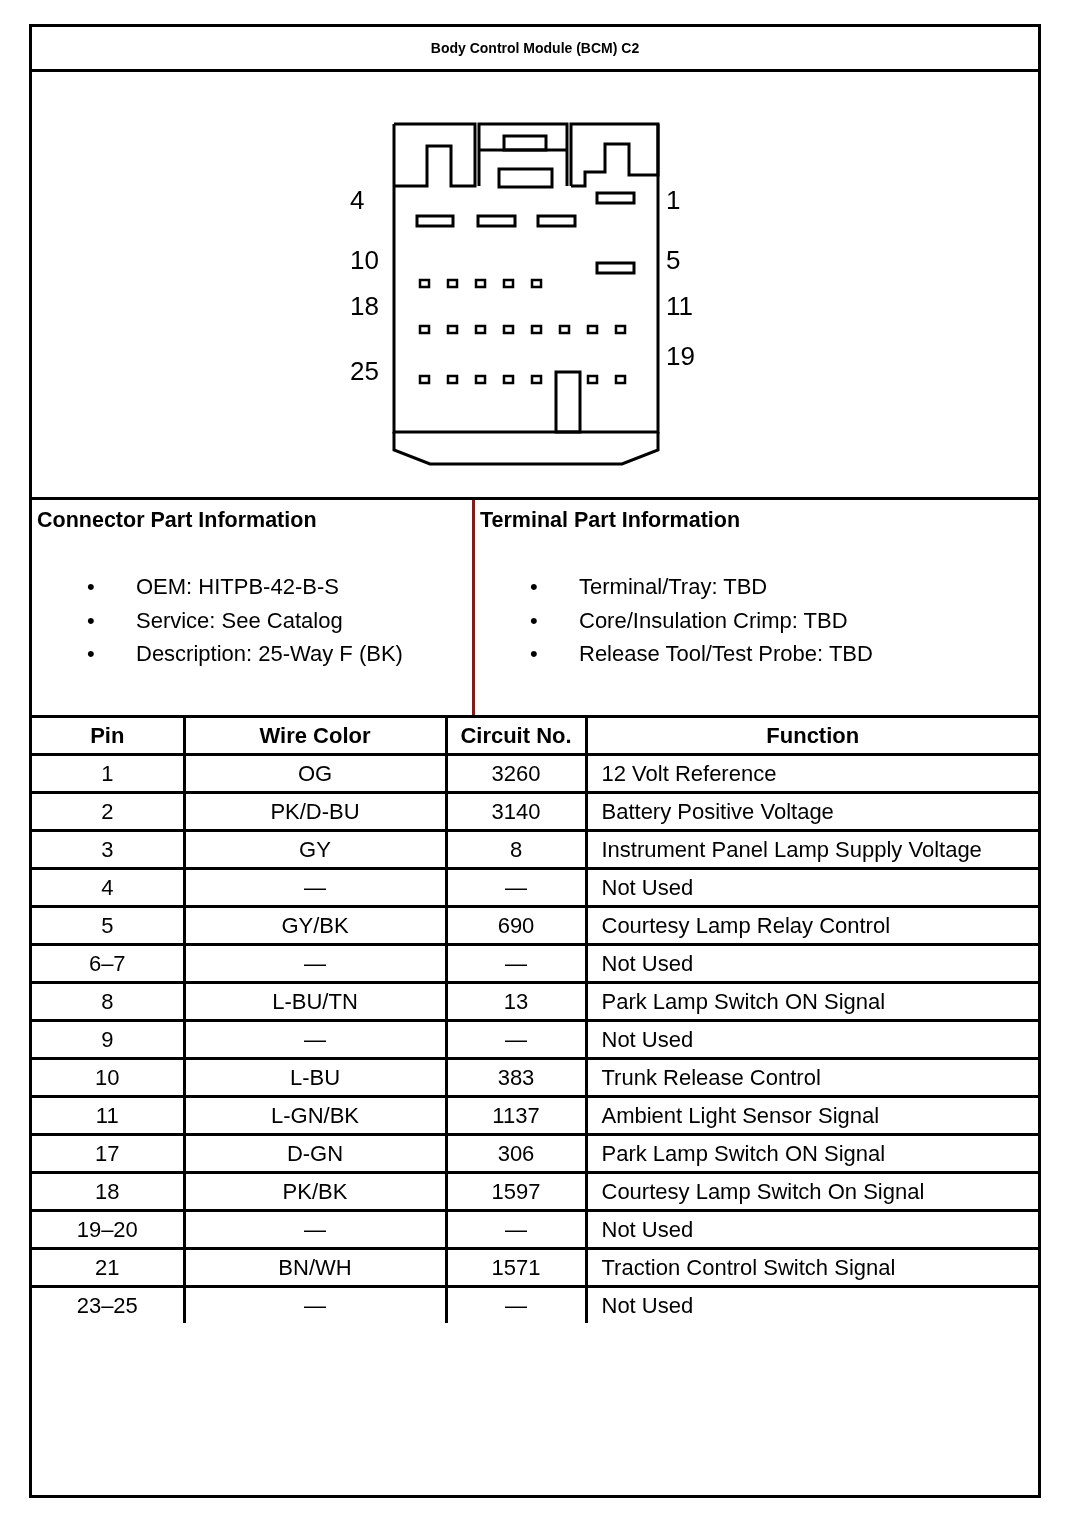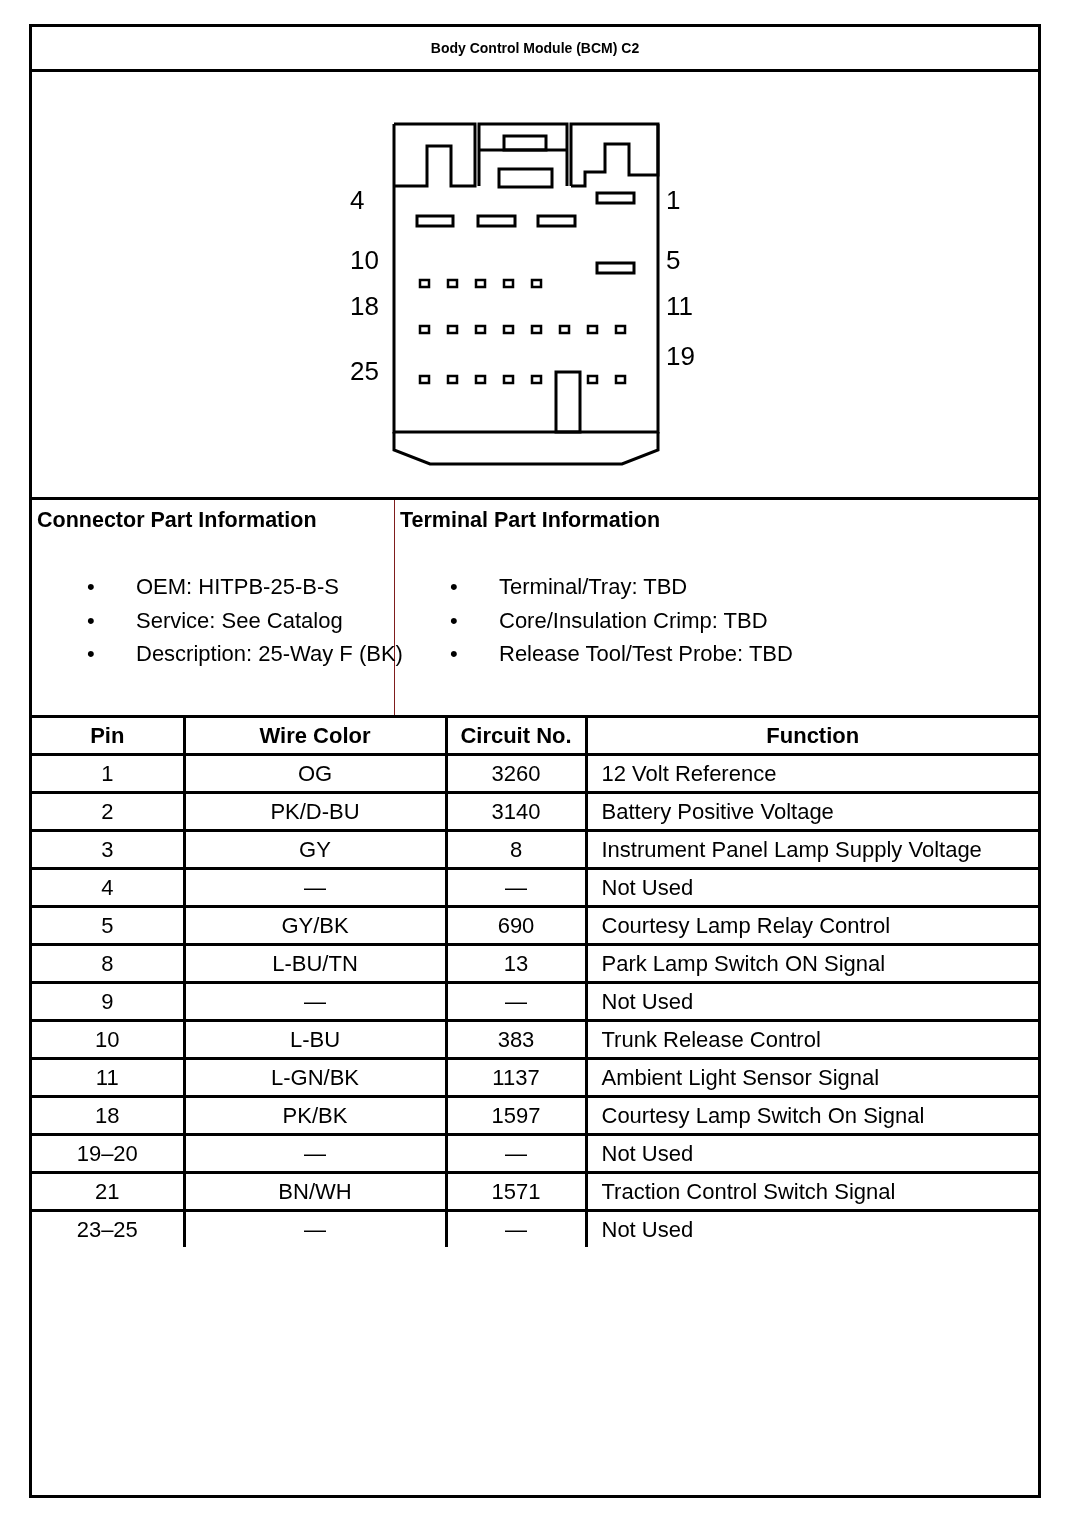--- a/index.html
+++ b/index.html
@@ -4,21 +4,21 @@
 <style>
   html, body { margin:0; padding:0; background:#ffffff; }
   body { width:1072px; height:1524px; position:relative; font-family:"Liberation Sans", sans-serif; color:#000; }
   .sheet { position:absolute; left:29px; top:24px; width:1012px; height:1474px; border:3px solid #000; box-sizing:border-box; }
   .title { height:42px; border-bottom:3px solid #000; display:flex; align-items:center; justify-content:center; font-weight:bold; font-size:14px; }
   .diagram { height:425px; border-bottom:3px solid #000; position:relative; }
   .diagram svg { position:absolute; left:0; top:0; }
   .pin-label { position:absolute; font-size:26px; font-weight:normal; }
   .info { height:215px; border-bottom:3px solid #000; display:flex; }
   .info-col { position:relative; box-sizing:border-box; }
-  .info-col.left { width:363px; border-right:1px solid #7f1d1d; }
+  .info-col.left { width:443px; border-right:3px solid #7f1d1d; }
   .info-col.right { flex:1;text-align:center; }
   .info-head { position:absolute; left:5px; top:8px; font-weight:bold; font-size:21.5px; white-space:nowrap; }
   .info-list { position:absolute; left:0; top:74px; margin:0; padding:0; list-style:none; }
   .info-list li { position:relative; height:33.5px; font-size:22px; white-space:nowrap; }
   .info-list .bullet { position:absolute; left:55px; top:0; }
   .info-list .txt { position:absolute; left:104px; top:0; }
   .info-col.right .info-list .bullet { left:55px; }
   .info-col.right .info-list .txt { left:104px; }
   table { border-collapse:collapse; width:100%; table-layout:fixed; }
   td, th { border:3px solid #000; height:35px; padding:0; font-size:22px; font-weight:normal; white-space:nowrap; overflow:hidden; }
@@ -93,21 +93,21 @@
     <div class="pin-label" style="left:318px;top:284px;">25</div>
     <div class="pin-label" style="left:634px;top:269px;">19</div>
   </div>
 
   <div class="info">
     <div class="info-col left">
       <div class="info-head">Connector Part Information</div>
       <ul class="info-list">
         <li>
             <span class="bullet">•</span>
-            <span class="txt">OEM: HITPB-25-B-S</span>
+            <span class="txt">OEM: HITPB-42-B-S</span>
           </li>
         <li>
             <span class="bullet">•</span>
             <span class="txt">Service: See Catalog</span>
           </li>
         <li>
             <span class="bullet">•</span>
             <span class="txt">Description: 25-Way F (BK)</span>
           </li>
       </ul>
@@ -171,20 +171,26 @@
           <td class="c">—</td>
           <td class="l">Not Used</td>
         </tr>
         <tr>
           <td class="c">5</td>
           <td class="c">GY/BK</td>
           <td class="c">690</td>
           <td class="l">Courtesy Lamp Relay Control</td>
         </tr>
         <tr>
+          <td class="c">6–7</td>
+          <td class="c">—</td>
+          <td class="c">—</td>
+          <td class="l">Not Used</td>
+        </tr>
+        <tr>
           <td class="c">8</td>
           <td class="c">L-BU/TN</td>
           <td class="c">13</td>
           <td class="l">Park Lamp Switch ON Signal</td>
         </tr>
         <tr>
           <td class="c">9</td>
           <td class="c">—</td>
           <td class="c">—</td>
           <td class="l">Not Used</td>
@@ -195,20 +201,26 @@
           <td class="c">383</td>
           <td class="l">Trunk Release Control</td>
         </tr>
         <tr>
           <td class="c">11</td>
           <td class="c">L-GN/BK</td>
           <td class="c">1137</td>
           <td class="l">Ambient Light Sensor Signal</td>
         </tr>
         <tr>
+          <td class="c">17</td>
+          <td class="c">D-GN</td>
+          <td class="c">306</td>
+          <td class="l">Park Lamp Switch ON Signal</td>
+        </tr>
+        <tr>
           <td class="c">18</td>
           <td class="c">PK/BK</td>
           <td class="c">1597</td>
           <td class="l">Courtesy Lamp Switch On Signal</td>
         </tr>
         <tr>
           <td class="c">19–20</td>
           <td class="c">—</td>
           <td class="c">—</td>
           <td class="l">Not Used</td>

